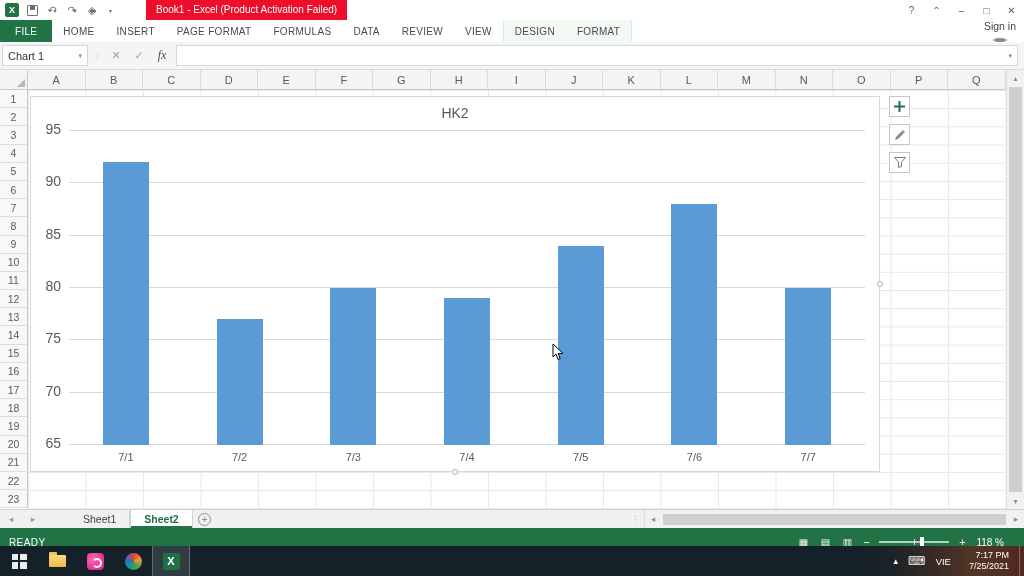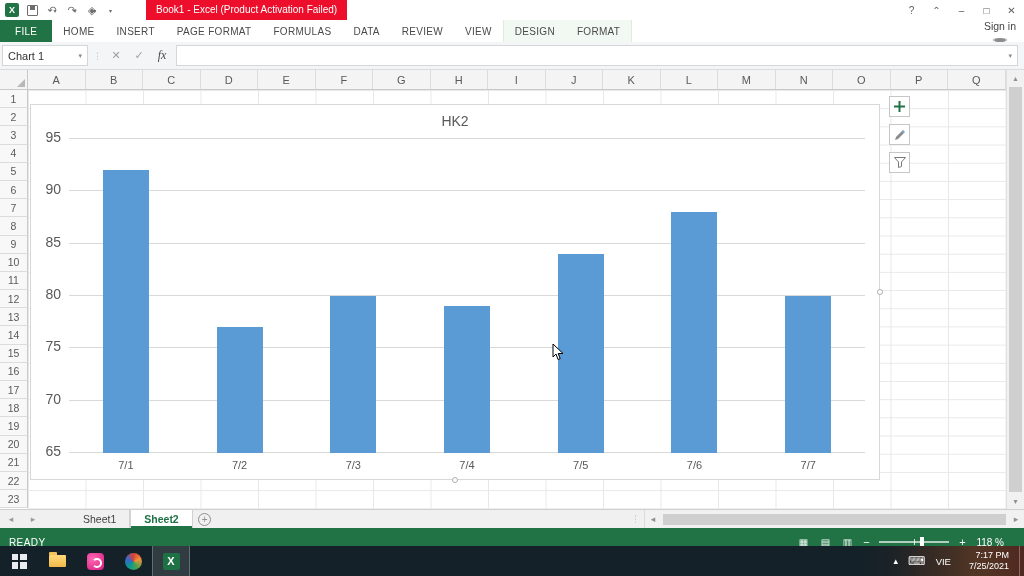--- a/index.html
+++ b/index.html
@@ -46,21 +46,21 @@
   .corner { width:28px; border-right:1px solid #c9c9c9; position:relative; background:#f4f4f4; }
   .corner::after { content:''; position:absolute; right:2px; bottom:2px; border-left:8px solid transparent; border-bottom:8px solid #b8b8b8; }
   .colcell { width:57.5px; flex:none; display:flex; align-items:center; justify-content:center; font-size:11px; color:#5a5a5a; border-right:1px solid #dcdcdc; }
   .rowheaders { position:absolute; top:90px; left:0; width:28px; }
   .rowcell { height:18.2px; display:flex; align-items:center; justify-content:center; font-size:10.5px; color:#5a5a5a; background:#f8f8f8; border-bottom:1px solid #dcdcdc; border-right:1px solid #c9c9c9; }
   .sheet { position:absolute; left:28px; top:90px; width:978px; height:419px; background:#fff;
     background-image:linear-gradient(to right,#e8e8e8 1px,transparent 1px),linear-gradient(to bottom,#e8e8e8 1px,transparent 1px);
     background-size:57.5px 18.2px; }
 
   
-  .chart { position:absolute; left:30px; top:104px; width:850px; height:376px; background:#fff; border:1px solid #d7d7d7; }
+  .chart { position:absolute; left:30px; top:96px; width:850px; height:376px; background:#fff; border:1px solid #d7d7d7; }
   .chart-title { text-align:center; margin-top:8px; font-size:14px; color:#595959; }
   .chart-body { position:absolute; left:8px; right:14px; top:34px; bottom:6px; display:grid; grid-template-columns:30px 1fr; grid-template-rows:1fr 20px; }
   .yaxis { grid-column:1; grid-row:1; position:relative; }
   .ytick { position:absolute; right:8px; font-size:14px; color:#595959; }
   .plot { grid-column:2; grid-row:1; position:relative; }
   .gridline { position:absolute; left:0; right:0; height:1px; background:#d9d9d9; z-index:1; }
   .bars { position:absolute; inset:0; display:flex; align-items:flex-end; justify-content:space-around; z-index:2; }
   .barslot { flex:1; height:100%; display:flex; align-items:flex-end; justify-content:center; }
   .bar { width:46px; }
   .xaxis { grid-column:2; grid-row:2; display:flex; }

